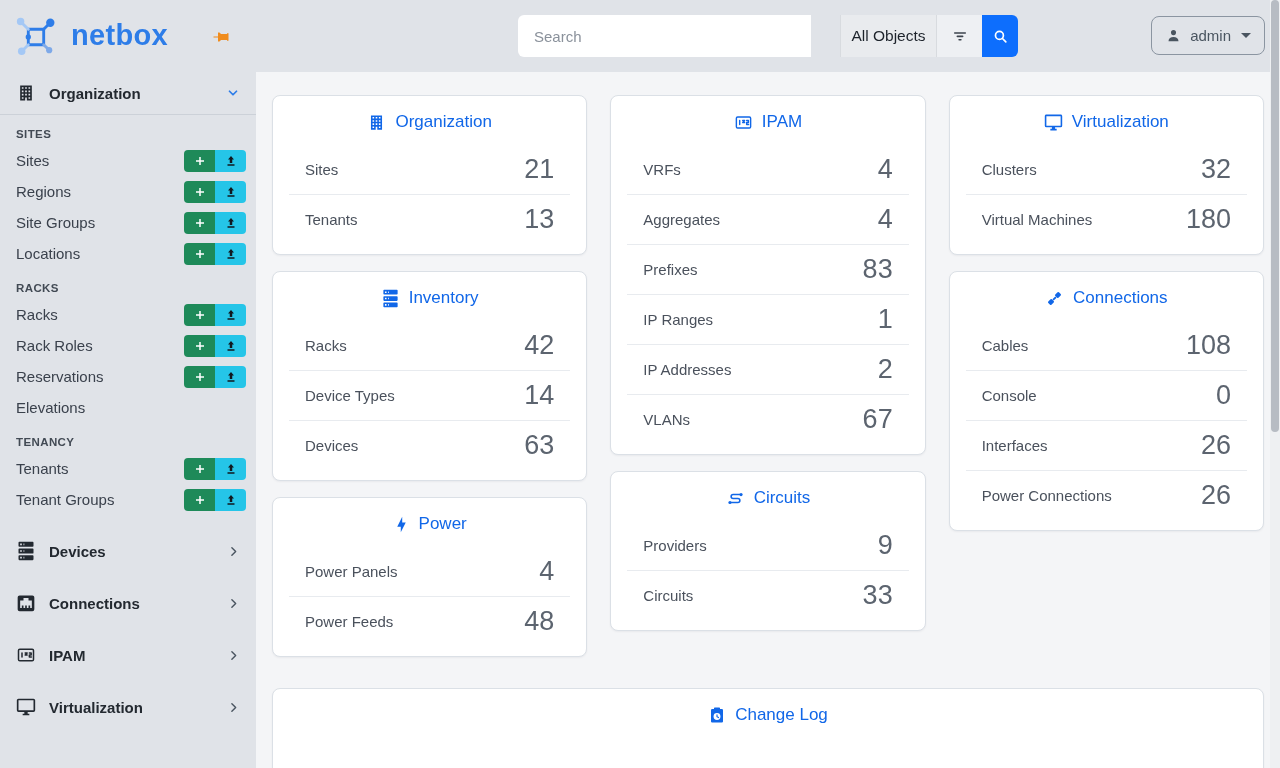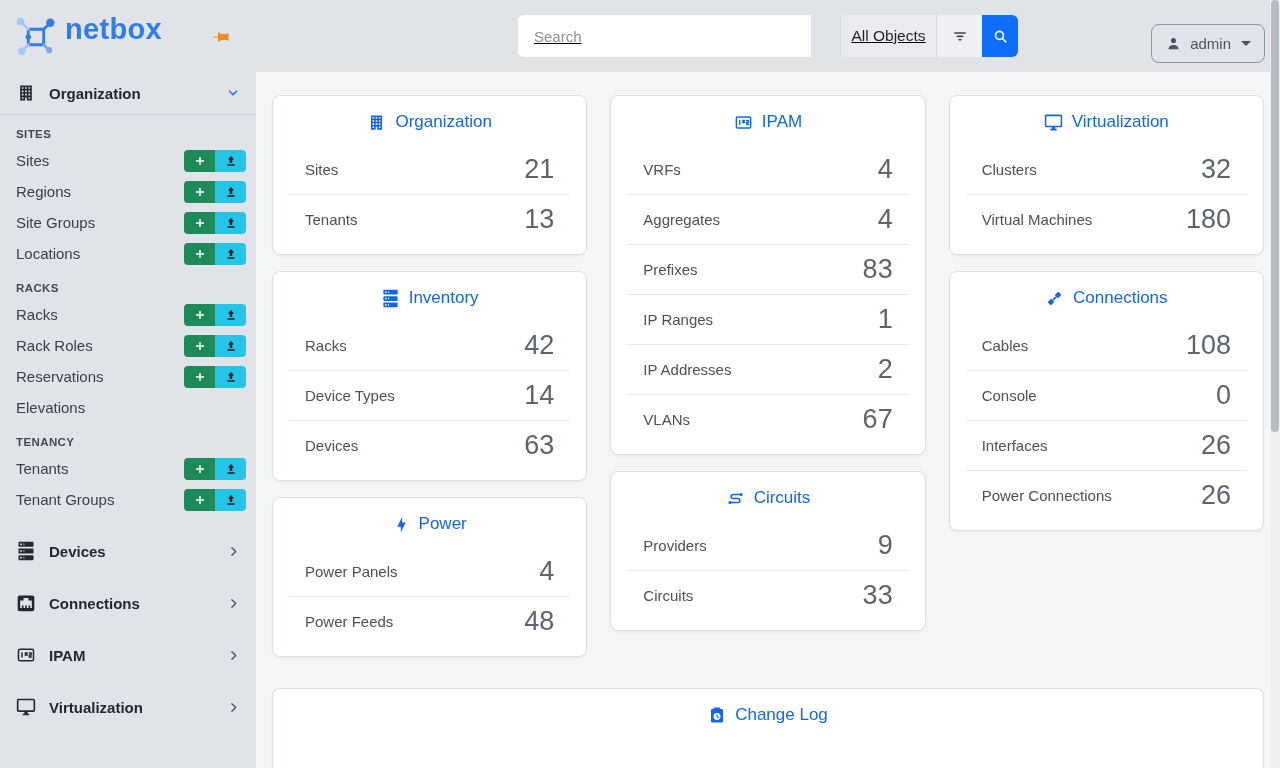--- a/index.html
+++ b/index.html
@@ -3,46 +3,46 @@
 <meta charset="utf-8">
 <style>
   * { box-sizing: border-box; margin: 0; padding: 0; }
   html,body { width: 1280px; height: 768px; overflow: hidden; }
   body { font-family: "Liberation Sans", sans-serif; background: #f4f5f7; }
   .app { display: flex; width: 1280px; height: 768px; }
 
   
   .sidebar { width: 256px; min-width: 256px; background: #e0e3e8; height: 768px; }
   .logo-row { height: 72px; display: flex; align-items: center; justify-content: space-between; padding: 10px 26px 8px 14px; }
-  .logo { display: flex; gap: 7px; cursor: pointer; }
+  .logo { display: flex; align-items: center; gap: 13px; cursor: pointer; }
   .wordmark { font-size: 29px; font-weight: bold; color: #2e7de8; letter-spacing: .3px; line-height: 1; padding-bottom: 4px;}
   .pin-btn { background: none; border: none; cursor: pointer; display: flex; }
   .nav-head { display: flex; align-items: center; gap: 13px; padding: 11px 16px; border-bottom: 1px solid #ccd1d8; cursor: pointer; }
   .nav-head .lbl { flex: 1; font-weight: bold; font-size: 15px; color: #232930; }
   .sec-title { font-size: 11.5px; font-weight: bold; color: #424a54; letter-spacing: .4px; padding: 13px 16px 5px; }
   .side-item { display: flex; align-items: center; justify-content: space-between; padding: 0 10px 0 16px; height: 31px; cursor: pointer; }
   .side-item .lbl { font-size: 15px; color: #3a414c; }
   .btn-pair { display: flex; }
   .btn-pair button { width: 31px; height: 22px; border: none; display: flex; align-items: center; justify-content: center; cursor: pointer; }
   .btn-add { background: #1e8a59; border-radius: 4px 0 0 4px; }
   .btn-import { background: #25c5e8; border-radius: 0 4px 4px 0; }
   .side-menus { margin-top: 10px; }
   .side-menu { display: flex; align-items: center; gap: 13px; padding: 0 16px; height: 52px; cursor: pointer; }
   .side-menu .lbl { flex: 1; font-weight: bold; font-size: 15px; color: #232930; }
 
   
   .main { flex: 1; display: flex; flex-direction: column; }
   .topbar { height: 72px; background: #e0e3e8; position: relative; flex: none; }
-  .search-group { position: absolute; left: 50%; top: 15px; transform: translateX(-50%); display: flex; height: 42px; border-radius: 6px; overflow: hidden; text-decoration: underline; }
+  .search-group { position: absolute; left: 50%; top: 15px; transform: translateX(-50%); display: flex; height: 42px; border-radius: 6px; overflow: hidden; }
   .search-input { width: 293px; border: none; outline: none; background: #fff; padding: 0 16px; font-size: 15px; color: #222; font-family: "Liberation Sans", sans-serif; }
   .search-input::placeholder { color: #8a919b; }
   .scope { width: 96px; background: #e9ebee; border: none; border-left: 1px solid #d8dbdf; font-size: 15.5px; color: #1d232b; cursor: pointer; font-family: "Liberation Sans", sans-serif; margin-left: 29px; }
   .filter-btn { width: 46px; background: #eef0f3; border: none; border-left: 1px solid #d8dbdf; display: flex; align-items: center; justify-content: center; cursor: pointer; }
   .search-btn { width: 36px; background: #0d6efd; border: none; display: flex; align-items: center; justify-content: center; cursor: pointer; }
-  .user-btn { position: absolute; right: 15px; top: 16px; height: 39px; padding: 0 13px; background: transparent; border: 1px solid #8b95a1; border-radius: 8px; display: flex; align-items: center; gap: 8px; color: #4a5560; font-size: 15px; cursor: pointer; font-family: "Liberation Sans", sans-serif; margin-top: 8px; }
+  .user-btn { position: absolute; right: 15px; top: 16px; height: 39px; padding: 0 13px; background: transparent; border: 1px solid #8b95a1; border-radius: 8px; display: flex; align-items: center; gap: 8px; color: #4a5560; font-size: 15px; cursor: pointer; font-family: "Liberation Sans", sans-serif; }
   .caret { width: 0; height: 0; border-left: 5px solid transparent; border-right: 5px solid transparent; border-top: 5px solid #4a5560; margin-left: 2px; }
 
   .content { padding: 23px 16px 0 16px; }
   .cols { display: flex; gap: 23px; }
   .col { flex: 1; display: flex; flex-direction: column; gap: 16px; }
   .card { background: #fff; border: 1px solid #dbe0e6; border-radius: 8px; box-shadow: 0 1px 2px rgba(16,24,40,.05); }
   .card-title { display: flex; align-items: center; justify-content: center; gap: 9px; padding: 16px 0 7px; color: #1167e8; font-size: 17px; cursor: pointer; }
   .rows { padding: 5px 0 10px; }
   .crow { display: flex; align-items: center; justify-content: space-between; margin: 0 16px; padding: 8px 16px; min-height: 50px; }
   .crow + .crow { border-top: 1px solid #e8ebef; }

